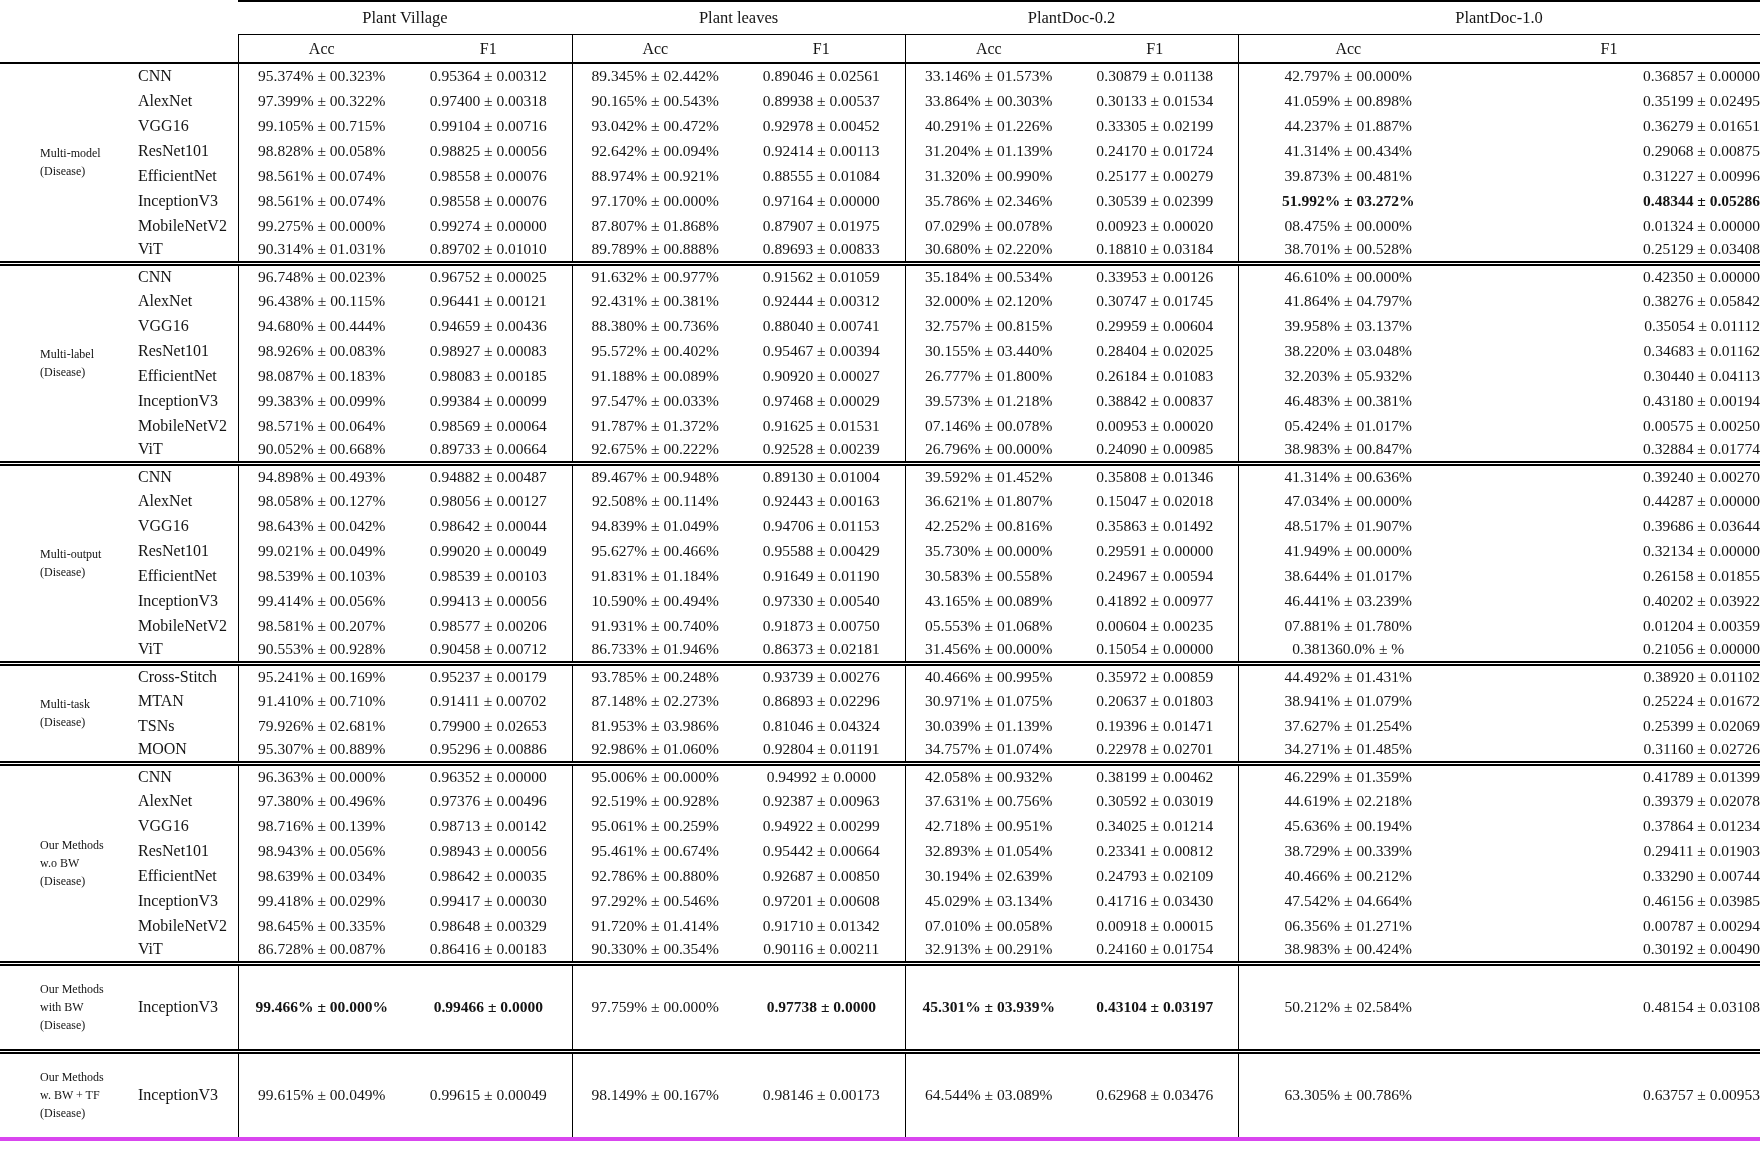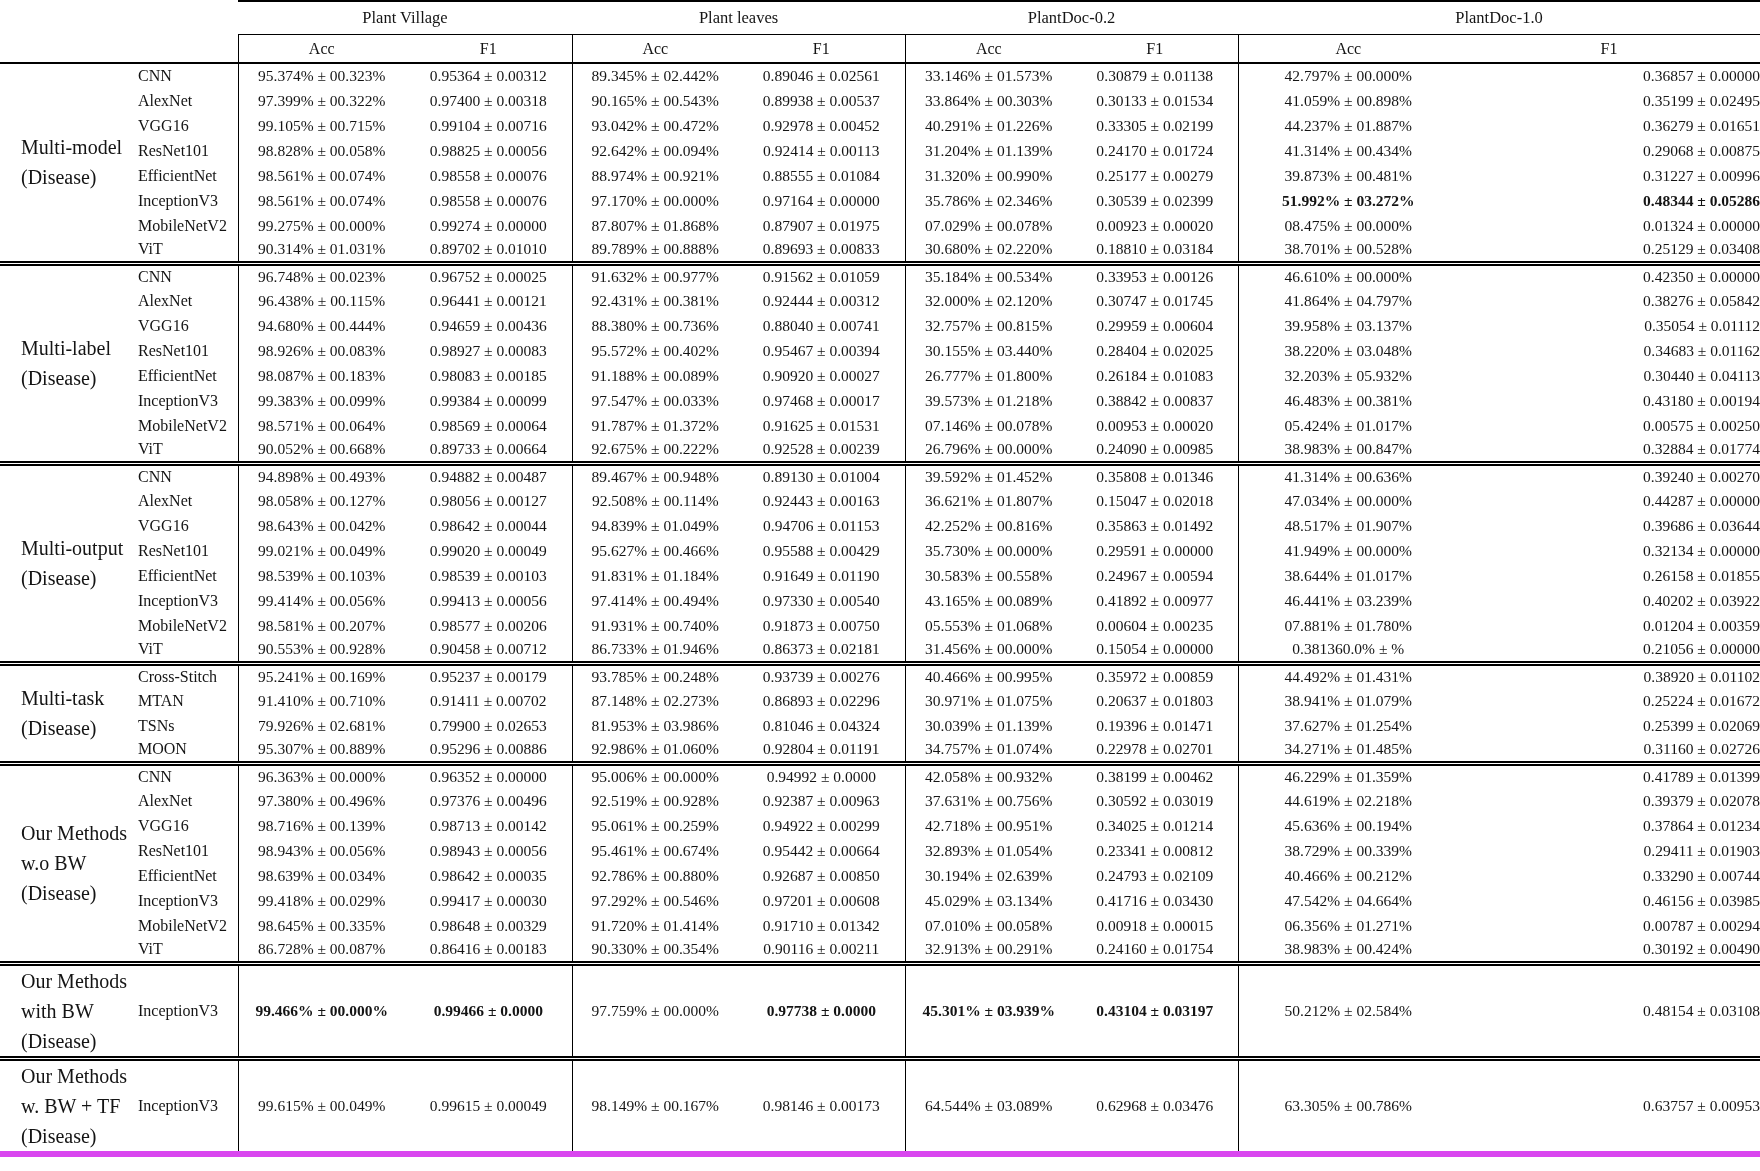--- a/index.html
+++ b/index.html
@@ -8,21 +8,21 @@
     background: #ffffff;
     font-family: "Liberation Serif", serif;
     color: #141414;
   }
   .sheet { position: absolute; top: 0; left: 0; width: 1760px; }
   table.results {
     border-collapse: collapse;
     table-layout: fixed;
     width: 1760px;
     font-size: 15.5px;
-    border-bottom: 6px solid #d946ef;
+    border-bottom: 4px solid #d946ef;
   }
   td, th { padding: 0; overflow: hidden; white-space: nowrap; font-weight: normal; }
   
   .r-datasets td, .r-datasets th { height: 32px; }
   .r-datasets .ds {
     border-top: 2px solid #000;
     border-bottom: 1.5px solid #000;
     text-align: center;
     font-size: 16.5px;
   }
@@ -34,22 +34,22 @@
     margin-top: 24px;
   }
   .vline { border-left: 1.2px solid #000; }
   
   tbody tr { height: 25px; }
   tbody tr.tall { height: 88px; }
   tbody tr.group-start > td { border-top: 5px double #000; }
   td.glabel {
     vertical-align: middle;
     text-align: left;
-    padding-left: 21px;
-    font-size: 20px;
+    padding-left: 40px;
+    font-size: 12px;
     line-height: 1.5;
   }
   td.model { text-align: left; padding-left: 8px; font-size: 16px; }
   td.val { text-align: center; }
   td.val.gstart { border-left: 1.2px solid #000; }
   td.val.lastcol { text-align: right; padding-right: 0; }
   td.val.b { font-weight: bold; margin-left: 24px; }
 </style>
 </head>
 <body>
@@ -238,21 +238,21 @@
           <td class="val gstart">26.777% ± 01.800%</td>
           <td class="val">0.26184 ± 0.01083</td>
           <td class="val gstart">32.203% ± 05.932%</td>
           <td class="val lastcol">0.30440 ± 0.04113</td>
         </tr>
         <tr>
           <td class="model">InceptionV3</td>
           <td class="val gstart">99.383% ± 00.099%</td>
           <td class="val">0.99384 ± 0.00099</td>
           <td class="val gstart">97.547% ± 00.033%</td>
-          <td class="val">0.97468 ± 0.00017</td>
+          <td class="val">0.97468 ± 0.00029</td>
           <td class="val gstart">39.573% ± 01.218%</td>
           <td class="val">0.38842 ± 0.00837</td>
           <td class="val gstart">46.483% ± 00.381%</td>
           <td class="val lastcol">0.43180 ± 0.00194</td>
         </tr>
         <tr>
           <td class="model">MobileNetV2</td>
           <td class="val gstart">98.571% ± 00.064%</td>
           <td class="val">0.98569 ± 0.00064</td>
           <td class="val gstart">91.787% ± 01.372%</td>
@@ -329,21 +329,21 @@
           <td class="val">0.91649 ± 0.01190</td>
           <td class="val gstart">30.583% ± 00.558%</td>
           <td class="val">0.24967 ± 0.00594</td>
           <td class="val gstart">38.644% ± 01.017%</td>
           <td class="val lastcol">0.26158 ± 0.01855</td>
         </tr>
         <tr>
           <td class="model">InceptionV3</td>
           <td class="val gstart">99.414% ± 00.056%</td>
           <td class="val">0.99413 ± 0.00056</td>
-          <td class="val gstart">97.414% ± 00.494%</td>
+          <td class="val gstart">10.590% ± 00.494%</td>
           <td class="val">0.97330 ± 0.00540</td>
           <td class="val gstart">43.165% ± 00.089%</td>
           <td class="val">0.41892 ± 0.00977</td>
           <td class="val gstart">46.441% ± 03.239%</td>
           <td class="val lastcol">0.40202 ± 0.03922</td>
         </tr>
         <tr>
           <td class="model">MobileNetV2</td>
           <td class="val gstart">98.581% ± 00.207%</td>
           <td class="val">0.98577 ± 0.00206</td>

